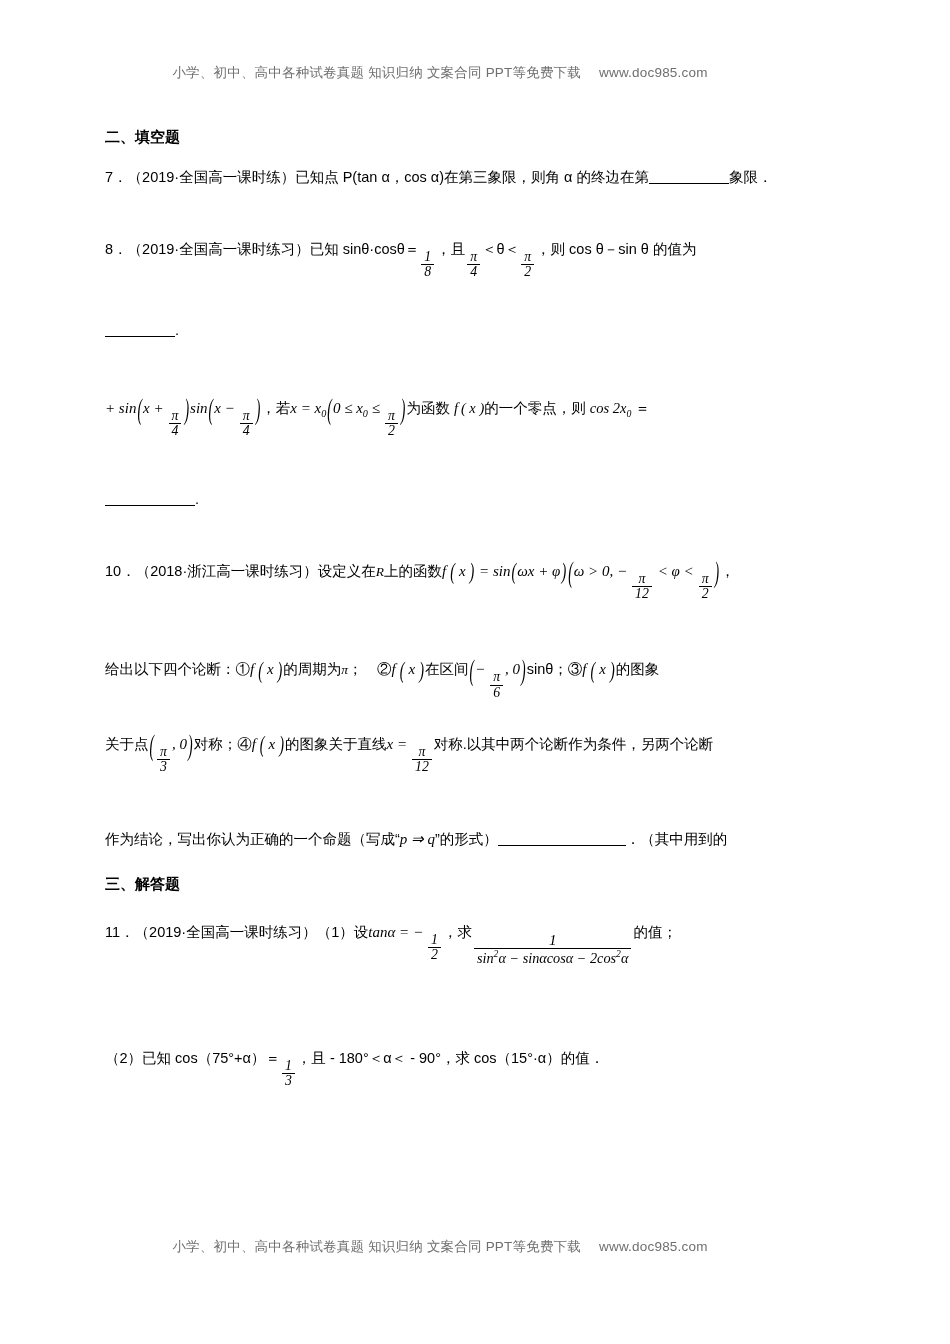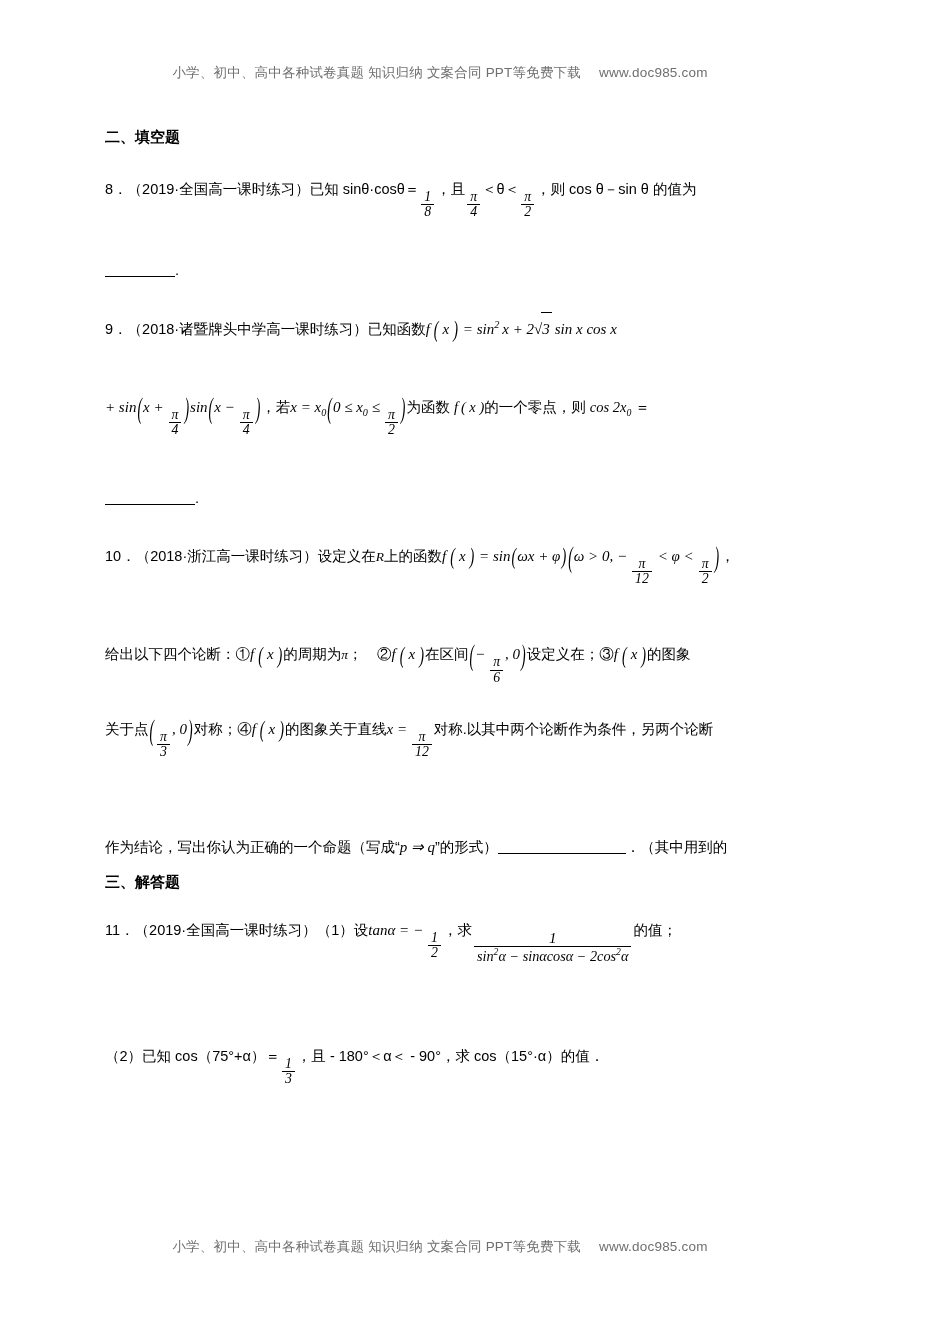--- a/index.html
+++ b/index.html
@@ -45,21 +45,21 @@
     font-size: 15px;
     margin-top: 46px;
     margin-bottom: 6px;
   }
   .q {
     font-size: 15px;
     line-height: 2.15;
     margin: 14px 0 0 0;
     text-align: left;
   }
-  .q-line { margin-top: 26px; }
+  .q-line { margin-top: 40px; }
   .cn { font-family: "Liberation Sans", sans-serif; font-size: 14.5px; }
   .mathit { font-family: "Liberation Serif", serif; font-style: italic; }
 
   
   .frac {
     display: inline-flex;
     flex-direction: column;
     align-items: center;
     vertical-align: -0.48em;
     line-height: 1.05;
@@ -113,40 +113,40 @@
 <body>
 
 <div class="page">
 
   <div class="watermark watermark-top">
     <span>小学、初中、高中各种试卷真题 知识归纳 文案合同 PPT等免费下载</span><span class="wm-gap"></span><span>www.doc985.com</span>
   </div>
 
   <div class="section-head">二、填空题</div>
 
+  <div class="q">
+    <span class="cn">7．</span><span class="cn">（2019·全国高一课时练）</span><span class="cn">已知点 P(tan α，cos α)在第三象限，则角 α 的终边在第</span><span class="blank-line bl-80"></span><span class="cn">象限．</span>
+  </div>
 
   <div class="q q-line">
     <span class="cn">8．</span><span class="cn">（2019·全国高一课时练习）</span><span class="cn">已知 sinθ·cosθ＝</span><span class="frac">
         <span class="num mathit">1</span>
         <span class="den mathit">8</span>
       </span><span class="cn">，且</span><span class="frac">
         <span class="num mathit">π</span>
         <span class="den mathit">4</span>
       </span><span class="cn">＜θ＜</span><span class="frac">
         <span class="num mathit">π</span>
         <span class="den mathit">2</span>
       </span><span class="cn">，则 cos θ－sin θ 的值为</span>
   </div>
   <div class="q" style="margin-top:34px">
     <span class="blank-line bl-70"></span><span class="cn">.</span>
   </div>
 
-  <div class="q q-line">
-    <span class="cn">9．</span><span class="cn">（2018·诸暨牌头中学高一课时练习）</span><span class="cn">已知函数</span><span class="mathit nowrap">f <span class="paren-sm">(</span> x <span class="paren-sm">)</span> = sin<sup class="ex">2</sup> x + 2<span class="radical">√<span class="sqrt">3</span></span> sin x cos x</span>
-  </div>
 
   <div class="q" style="margin-top:46px">
     <span class="mathit nowrap">+ sin<span class="paren">(</span>x + <span class="frac">
           <span class="num">π</span>
           <span class="den">4</span>
         </span><span class="paren">)</span>sin<span class="paren">(</span>x − <span class="frac">
           <span class="num">π</span>
           <span class="den">4</span>
         </span><span class="paren">)</span></span><span class="cn">，若</span><span class="mathit nowrap">x = x<sub class="ix">0</sub><span class="paren">(</span>0 ≤ x<sub class="ix">0</sub> ≤ <span class="frac">
           <span class="num">π</span>
@@ -165,39 +165,39 @@
         </span> &lt; φ &lt; <span class="frac">
           <span class="num">π</span>
           <span class="den">2</span>
         </span><span class="paren">)</span></span><span class="cn">，</span>
   </div>
 
   <div class="q" style="margin-top:52px">
     <span class="cn">给出以下四个论断：①</span><span class="mathit">f <span class="paren-sm">(</span> x <span class="paren-sm">)</span></span><span class="cn">的周期为</span><span class="mathit" style="font-size:0.9em">π</span><span class="cn">；　②</span><span class="mathit">f <span class="paren-sm">(</span> x <span class="paren-sm">)</span></span><span class="cn">在区间</span><span class="mathit nowrap"><span class="paren">(</span>− <span class="frac">
           <span class="num">π</span>
           <span class="den">6</span>
-        </span>, 0<span class="paren">)</span></span><span class="cn">设定义在；③</span><span class="mathit">f <span class="paren-sm">(</span> x <span class="paren-sm">)</span></span><span class="cn">的图象</span>
+        </span>, 0<span class="paren">)</span></span><span class="cn">sinθ；③</span><span class="mathit">f <span class="paren-sm">(</span> x <span class="paren-sm">)</span></span><span class="cn">的图象</span>
   </div>
 
   <div class="q" style="margin-top:28px">
     <span class="cn">关于点</span><span class="mathit nowrap"><span class="paren">(</span><span class="frac">
           <span class="num">π</span>
           <span class="den">3</span>
         </span>, 0<span class="paren">)</span></span><span class="cn">对称；④</span><span class="mathit">f <span class="paren-sm">(</span> x <span class="paren-sm">)</span></span><span class="cn">的图象关于直线</span><span class="mathit nowrap">x = <span class="frac">
           <span class="num">π</span>
           <span class="den">12</span>
         </span></span><span class="cn">对称.以其中两个论断作为条件，另两个论断</span>
   </div>
 
-  <div class="q" style="margin-top:71px">
+  <div class="q" style="margin-top:48px">
     <span class="cn">作为结论，写出你认为正确的一个命题（写成“</span><span class="mathit nowrap">p ⇒ q</span><span class="cn">”的形式）</span><span class="blank-line bl-125"></span><span class="cn">．（其中用到的</span>
   </div>
 
 
-  <div class="section-head" style="margin-top:10px">三、解答题</div>
+  <div class="section-head" style="margin-top:20px">三、解答题</div>
 
   <div class="q" style="margin-top:22px">
     <span class="cn">11．</span><span class="cn">（2019·全国高一课时练习）</span><span class="cn">（1）</span><span class="cn">设</span><span class="mathit nowrap">tanα = − <span class="frac">
           <span class="num">1</span>
           <span class="den">2</span>
         </span></span><span class="cn">，求</span><span class="frac big">
         <span class="num mathit">1</span>
         <span class="den mathit" style="font-size:0.95em">sin<sup class="ex">2</sup>α − sinαcosα − 2cos<sup class="ex">2</sup>α</span>
       </span><span class="cn">的值；</span>
   </div>

